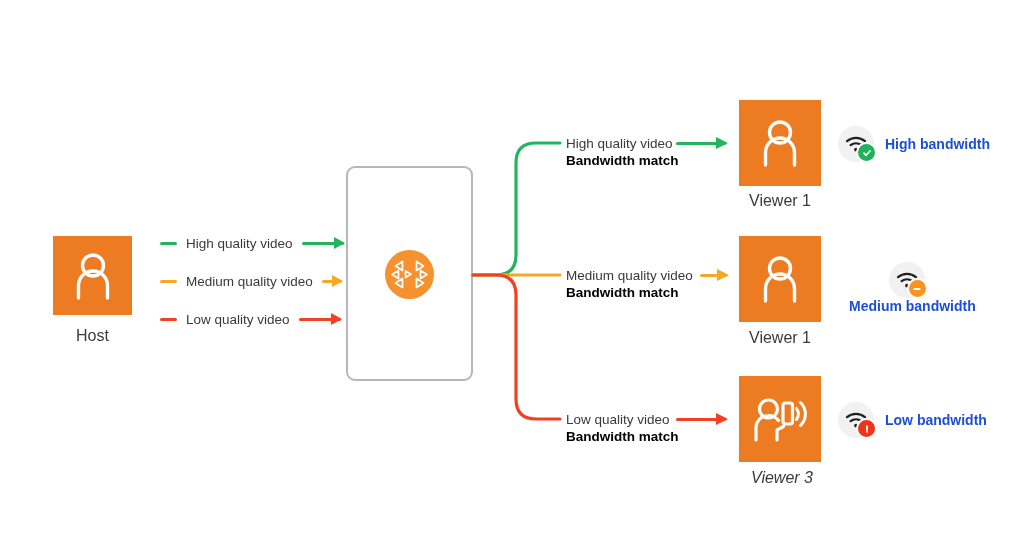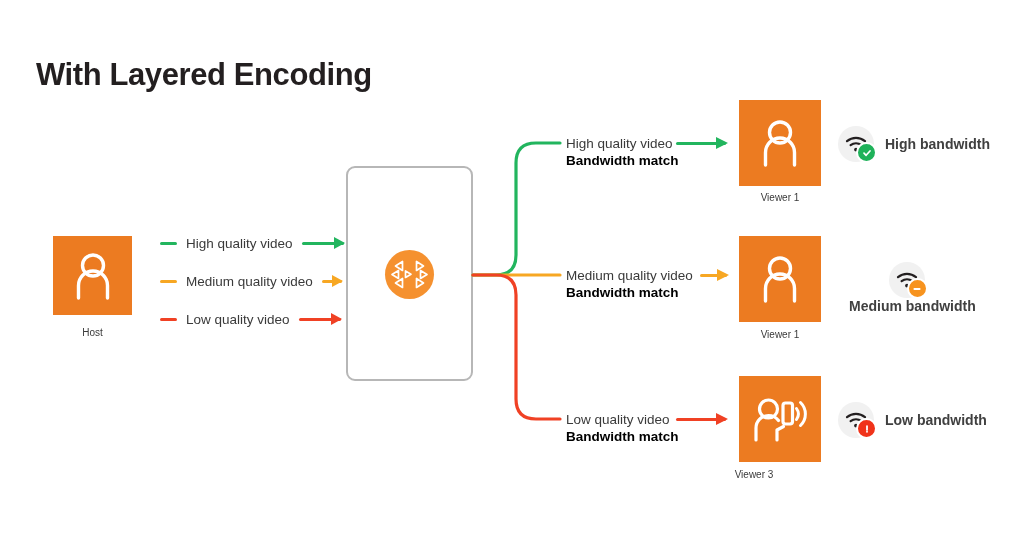--- a/index.html
+++ b/index.html
@@ -34,21 +34,21 @@
   
   .tile {
     position: absolute;
     background: #ec7b21;
     display: flex;
     align-items: center;
     justify-content: center;
   }
   .tile-caption {
     position: absolute;
-    font-size: 10px;
+    font-size: 16px;
     color: #3a3a3a;
     text-align: center;
     white-space: nowrap;
   }
 
   
   .sfu-box {
     position: absolute;
     left: 346px;
     top: 166px;
@@ -183,33 +183,32 @@
     border-radius: 50%;
     display: flex;
     align-items: center;
     justify-content: center;
     border: 2px solid #ffffff;
     box-sizing: content-box;
   }
   .bw-text {
     font-size: 14px;
     font-weight: bold;
-    color: #404040;
+    color: #1d4ed8;
     margin-left: 11px;
   }
 
   svg { display: block; }
   .conn { position: absolute; left: 0; top: 0; }
 </style>
 </head>
 <body>
 
 <div id="canvas">
 
-  <div class="title">With Layered Encoding</div>
 
   <div class="tile" style="left:53px; top:236px; width:79px; height:79px;">
     <svg width="46" height="50" viewBox="0 0 46 50">
       <circle cx="23" cy="14.5" r="10.5" fill="none" stroke="#ffffff" stroke-width="3.4"></circle>
       <path d="M8.5 47 V34.5 a14.5 14.5 0 0 1 29 0 V47" fill="none" stroke="#ffffff" stroke-width="3.4" stroke-linecap="round"></path>
     </svg>
   </div>
   <div class="tile-caption" style="left:53px; top:327px; width:79px;">Host</div>
 
   <div class="legend-row" style="top:233px;">
@@ -342,21 +341,21 @@
   <div class="tile" style="left:739px; top:376px; width:82px; height:86px;">
     <svg width="54" height="50" viewBox="0 0 54 50">
       <circle cx="15.5" cy="15" r="9" fill="none" stroke="#ffffff" stroke-width="3.2"></circle>
       <path d="M3 46 V34 a12.5 12.5 0 0 1 12.5 -12.5 a12.5 12.5 0 0 1 10 5" fill="none" stroke="#ffffff" stroke-width="3.2" stroke-linecap="round"></path>
       <path d="M24 46 V36 l6.5 -3.5" fill="none" stroke="#ffffff" stroke-width="3.2" stroke-linecap="round" stroke-linejoin="round"></path>
       <rect x="30" y="9" width="9.5" height="21" rx="2.4" fill="none" stroke="#ffffff" stroke-width="3.2"></rect>
       <path d="M43.5 14.5 a9.5 9.5 0 0 1 0 11" fill="none" stroke="#ffffff" stroke-width="3" stroke-linecap="round"></path>
       <path d="M47.5 8.5 a16 16 0 0 1 0 23" fill="none" stroke="#ffffff" stroke-width="3" stroke-linecap="round"></path>
     </svg>
   </div>
-  <div class="tile-caption" style="left:713px; top:469px; width:82px;">Viewer 3</div>
+  <div class="tile-caption" style="left:741px; top:469px; width:82px;font-style:italic;">Viewer 3</div>
 
   <div class="bw" style="left:838px; top:402px;justify-content:center;">
     <span class="bw-iconwrap">
       <span class="bw-circle">
         <svg width="22" height="17" viewBox="0 0 22 17">
           <path d="M2 5.2 A14 14 0 0 1 20 5.2" fill="none" stroke="#231f20" stroke-width="2.2" stroke-linecap="round"></path>
           <path d="M5.6 9.1 A9 9 0 0 1 16.4 9.1" fill="none" stroke="#231f20" stroke-width="2.2" stroke-linecap="round"></path>
           <circle cx="11" cy="13.6" r="1.9" fill="#231f20"></circle>
         </svg>
       </span>

